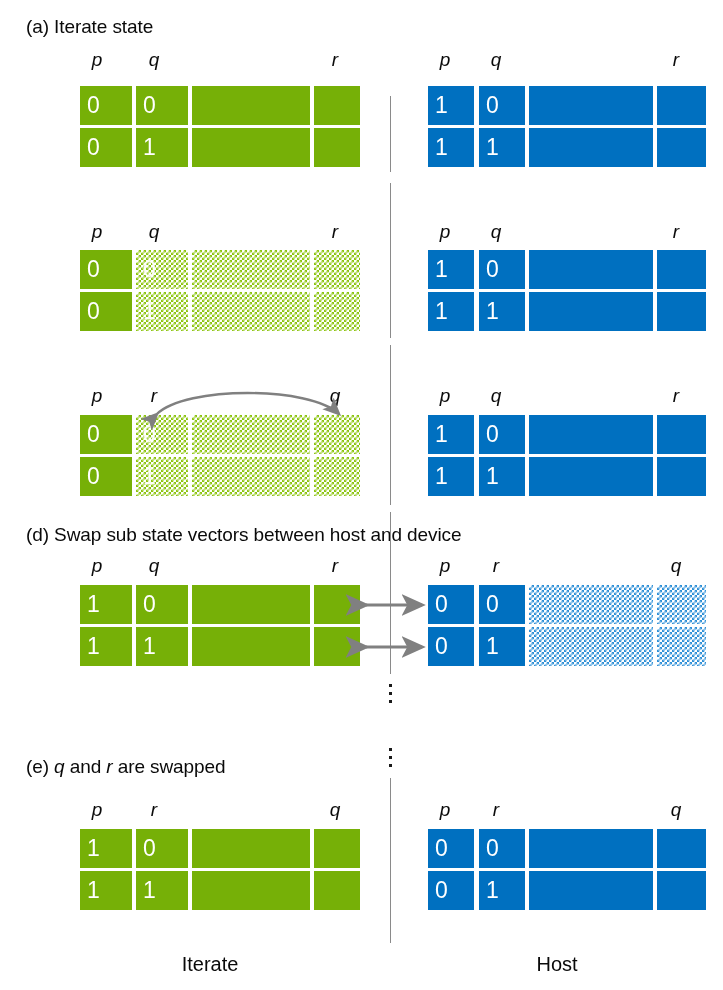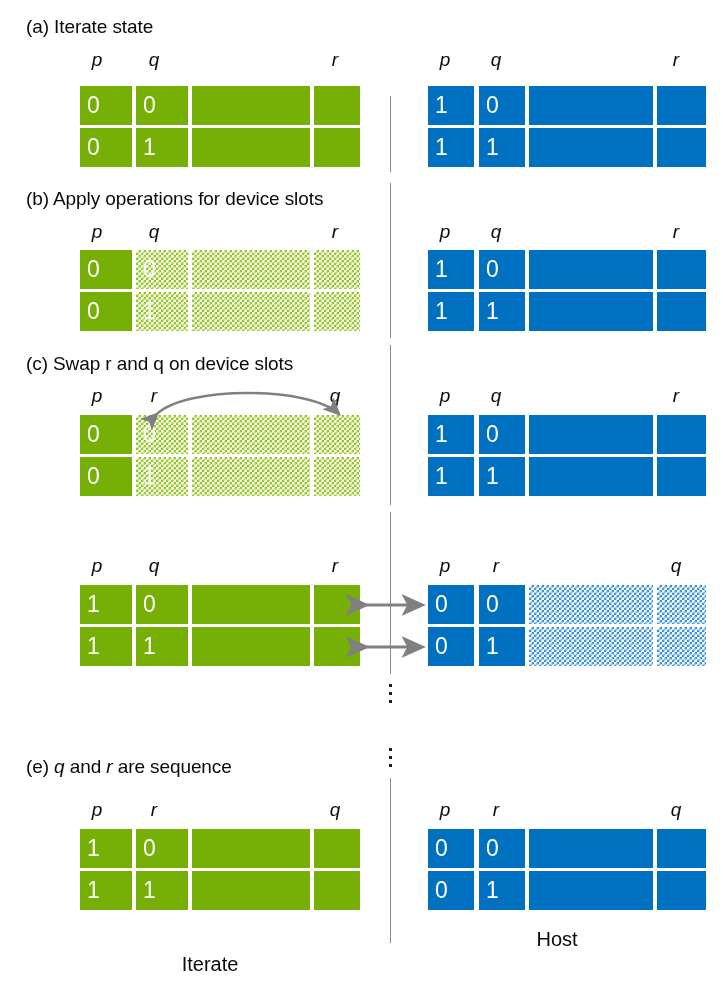--- a/index.html
+++ b/index.html
@@ -183,21 +183,20 @@
       <span class="val">1</span>
     </div>
   <div class="cell blue leftval" style="left:479px; top:128px; width:46px; height:39px;">
       <span class="val">1</span>
     </div>
   <div class="cell blue" style="left:529px; top:128px; width:124px; height:39px;"></div>
   <div class="cell blue" style="left:657px; top:128px; width:49px; height:39px;"></div>
 
   <div class="divider" style="left:390px; top:96px; height:76px;"></div>
 
-  <div class="caption" style="left:26px; top:188px;">(b) Apply operations for device slots</div>
 
   <div class="collabel" style="left:84px; top:222px;">p</div>
   <div class="collabel" style="left:141px; top:222px;">q</div>
   <div class="collabel" style="left:322px; top:222px;">r</div>
 
   <div class="cell green leftval" style="left:80px; top:250px; width:52px; height:39px;">
       <span class="val">0</span>
     </div>
   <div class="cell green-hatch leftval" style="left:136px; top:250px; width:52px; height:39px;">
       <span class="val">0</span>
@@ -231,21 +230,20 @@
       <span class="val">1</span>
     </div>
   <div class="cell blue leftval" style="left:479px; top:292px; width:46px; height:39px;">
       <span class="val">1</span>
     </div>
   <div class="cell blue" style="left:529px; top:292px; width:124px; height:39px;"></div>
   <div class="cell blue" style="left:657px; top:292px; width:49px; height:39px;"></div>
 
   <div class="divider" style="left:390px; top:183px; height:155px;"></div>
 
-  <div class="caption" style="left:26px; top:353px;">(c) Swap r and q on device slots</div>
 
   <div class="collabel" style="left:84px; top:386px;">p</div>
   <div class="collabel" style="left:141px; top:386px;">r</div>
   <div class="collabel" style="left:322px; top:386px;">q</div>
 
   <div class="cell green leftval" style="left:80px; top:415px; width:52px; height:39px;">
       <span class="val">0</span>
     </div>
   <div class="cell green-hatch leftval" style="left:136px; top:415px; width:52px; height:39px;">
       <span class="val">0</span>
@@ -279,20 +277,21 @@
       <span class="val">1</span>
     </div>
   <div class="cell blue leftval" style="left:479px; top:457px; width:46px; height:39px;">
       <span class="val">1</span>
     </div>
   <div class="cell blue" style="left:529px; top:457px; width:124px; height:39px;"></div>
   <div class="cell blue" style="left:657px; top:457px; width:49px; height:39px;"></div>
 
   <div class="divider" style="left:390px; top:345px; height:160px;"></div>
 
+  <div class="caption" style="left:26px; top:524px;">(d) Swap sub state vectors between host and device</div>
 
   <div class="collabel" style="left:84px; top:556px;">p</div>
   <div class="collabel" style="left:141px; top:556px;">q</div>
   <div class="collabel" style="left:322px; top:556px;">r</div>
 
   <div class="cell green leftval" style="left:80px; top:585px; width:52px; height:39px;">
       <span class="val">1</span>
     </div>
   <div class="cell green leftval" style="left:136px; top:585px; width:52px; height:39px;">
       <span class="val">0</span>
@@ -337,21 +336,21 @@
       <i></i>
       <i></i>
       <i></i>
     </div>
   <div class="vdots" style="left:389px; top:748px;">
       <i></i>
       <i></i>
       <i></i>
     </div>
 
-  <div class="caption" style="left:26px; top:756px;"><span>(e)</span><span>&nbsp;</span><span class="ital">q</span><span> and </span><span class="ital">r</span><span> are sequence</span></div>
+  <div class="caption" style="left:26px; top:756px;"><span>(e)</span><span>&nbsp;</span><span class="ital">q</span><span> and </span><span class="ital">r</span><span> are swapped</span></div>
 
   <div class="collabel" style="left:84px; top:800px;">p</div>
   <div class="collabel" style="left:141px; top:800px;">r</div>
   <div class="collabel" style="left:322px; top:800px;">q</div>
 
   <div class="cell green leftval" style="left:80px; top:829px; width:52px; height:39px;">
       <span class="val">1</span>
     </div>
   <div class="cell green leftval" style="left:136px; top:829px; width:52px; height:39px;">
       <span class="val">0</span>
@@ -386,21 +385,21 @@
     </div>
   <div class="cell blue leftval" style="left:479px; top:871px; width:46px; height:39px;">
       <span class="val">1</span>
     </div>
   <div class="cell blue" style="left:529px; top:871px; width:124px; height:39px;"></div>
   <div class="cell blue" style="left:657px; top:871px; width:49px; height:39px;"></div>
 
   <div class="divider" style="left:390px; top:778px; height:165px;"></div>
 
   <div class="footlabel" style="left:150px; top:953px; width:120px;">Iterate</div>
-  <div class="footlabel" style="left:497px; top:928px; width:120px;text-align:center;">Host</div>
+  <div class="footlabel" style="left:497px; top:953px; width:120px;text-align:center;">Host</div>
 
   <svg class="overlay" viewBox="0 0 723 990" xmlns="http://www.w3.org/2000/svg">
     <defs>
       <marker id="ah" markerWidth="8" markerHeight="8" refX="6.4" refY="4" orient="auto" markerUnits="strokeWidth">
         <path d="M0,0.6 L7.6,4 L0,7.4 L1.8,4 Z" fill="#808080"></path>
       </marker>
       <marker id="ah2" markerWidth="8" markerHeight="8" refX="6.4" refY="4" orient="auto" markerUnits="strokeWidth">
         <path d="M0,0.6 L7.6,4 L0,7.4 L1.8,4 Z" fill="#808080"></path>
       </marker>
     </defs>

